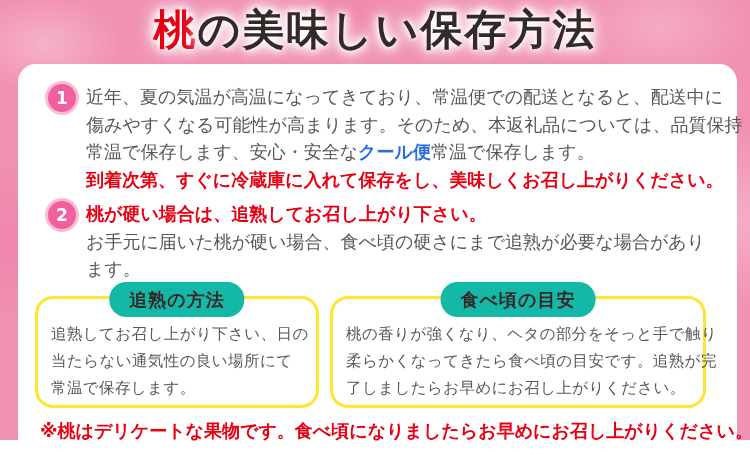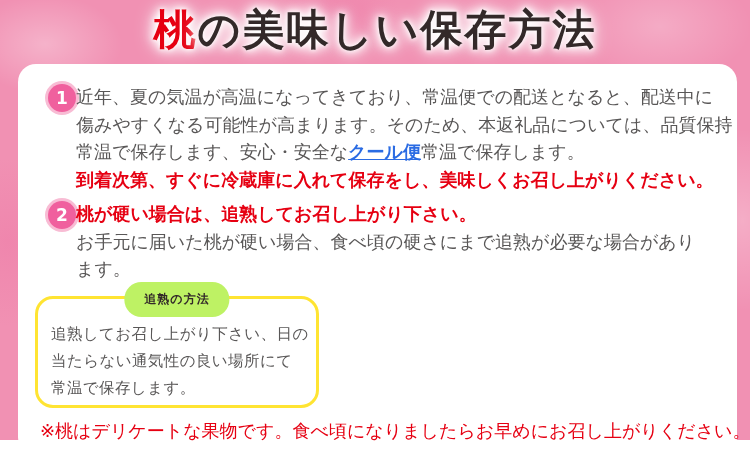--- a/index.html
+++ b/index.html
@@ -23,36 +23,36 @@
   .title .red{color:#e60012;}
   .card{position:absolute;left:18px;top:64px;width:719px;height:391px;
     background:#ffffff;border-radius:18px;}
   .point{position:absolute;display:flex;align-items:flex-start;}
   .point1{left:48px;top:83px;}
   .point2{left:48px;top:200px;}
   .badge{flex:0 0 auto;width:28px;height:28px;margin-top:1px;border-radius:50%;
     background:#f0609e;color:#ffffff;font-weight:bold;font-size:17px;
     display:flex;align-items:center;justify-content:center;
     box-shadow:0 0 0 3px #f8bcd4;}
-  .ptext{font-size:18px;line-height:27.5px;color:#595757;}
+  .ptext{margin-left:10px;font-size:18px;line-height:27.5px;color:#595757;}
   .ptext .line{white-space:nowrap;}
-  .blue{color:#2a6be3;font-weight:bold;text-decoration:underline;}
+  .blue{color:#2a6be3;font-weight:bold;}
   .redbold{color:#e60012;font-weight:bold;}
   .ybox{position:absolute;box-sizing:border-box;background:#ffffff;
     border:3px solid #ffe432;border-radius:18px;
     padding:22px 10px 0 13px;font-size:15.5px;letter-spacing:0.4px;
     line-height:27px;color:#595757;}
   .box1{left:35px;top:296px;width:284px;height:112px;}
   .box2{left:330px;top:296px;width:376px;height:112px;}
   .pill{position:absolute;top:-17px;left:50%;transform:translateX(-50%);
-    background:#bef264;color:#332929;font-weight:bold;font-size:12px;
+    background:#14b8a6;color:#332929;font-weight:bold;font-size:18px;
     padding:4px 20px;border-radius:17px;white-space:nowrap;letter-spacing:1px;}
   .ybox .bline{white-space:nowrap;}
   .footnote{position:absolute;left:0;right:0;top:419px;text-align:center;
-    font-size:18px;font-weight:normal;color:#e60012;white-space:nowrap;padding-left:40px;}
+    font-size:18px;font-weight:bold;color:#e60012;white-space:nowrap;padding-left:40px;}
 </style>
 </head>
 <body>
 
 <div class="page">
 
   <div class="title"><span class="red">桃</span><span>の美味しい保存方法</span></div>
 
   <div class="card"></div>
 
@@ -75,16 +75,22 @@
     </div>
   </div>
 
   <div class="ybox box1">
     <div class="pill">追熟の方法</div>
     <div class="bline">追熟してお召し上がり下さい、日の</div>
     <div class="bline">当たらない通気性の良い場所にて</div>
     <div class="bline">常温で保存します。</div>
   </div>
 
+  <div class="ybox box2">
+    <div class="pill">食べ頃の目安</div>
+    <div class="bline">桃の香りが強くなり、ヘタの部分をそっと手で触り</div>
+    <div class="bline">柔らかくなってきたら食べ頃の目安です。追熟が完</div>
+    <div class="bline">了しましたらお早めにお召し上がりください。</div>
+  </div>
 
   <div class="footnote">※桃はデリケートな果物です。食べ頃になりましたらお早めにお召し上がりください。</div>
 
 </div>
 
 </body></html>

